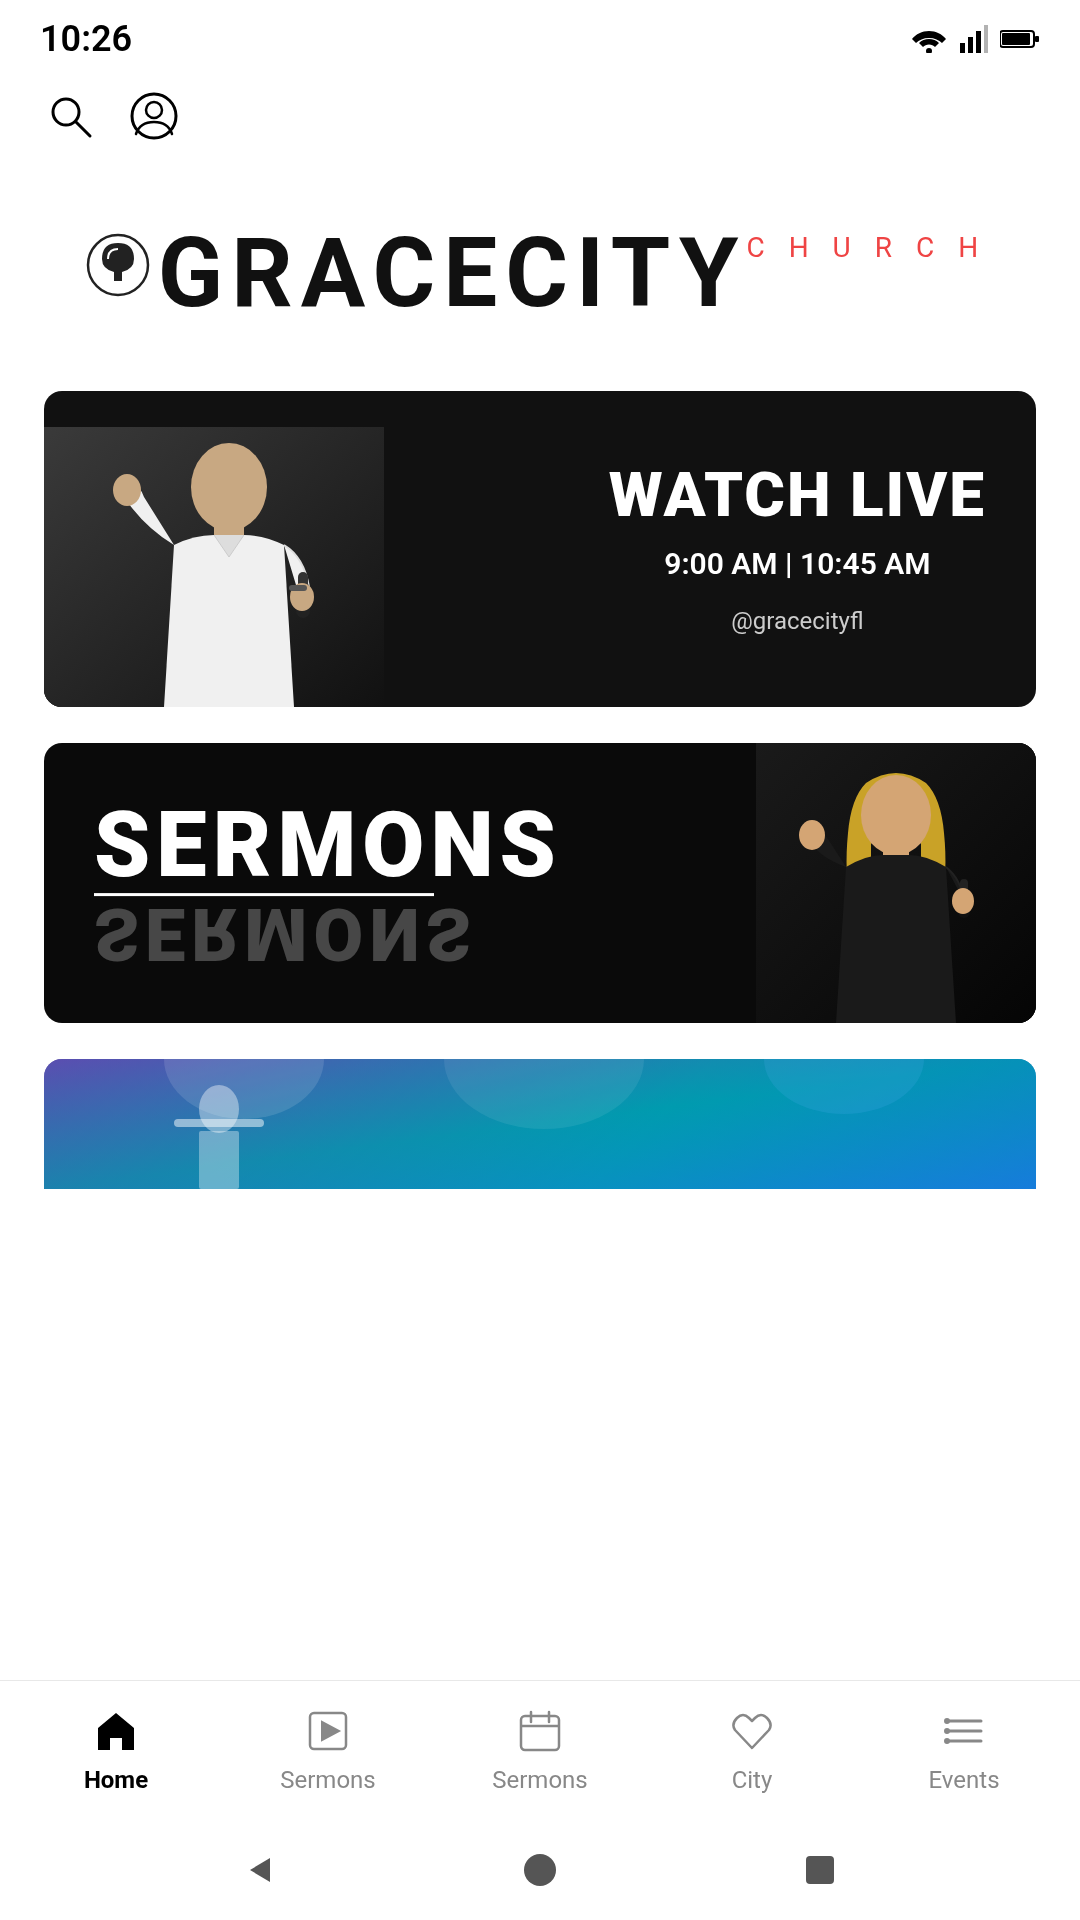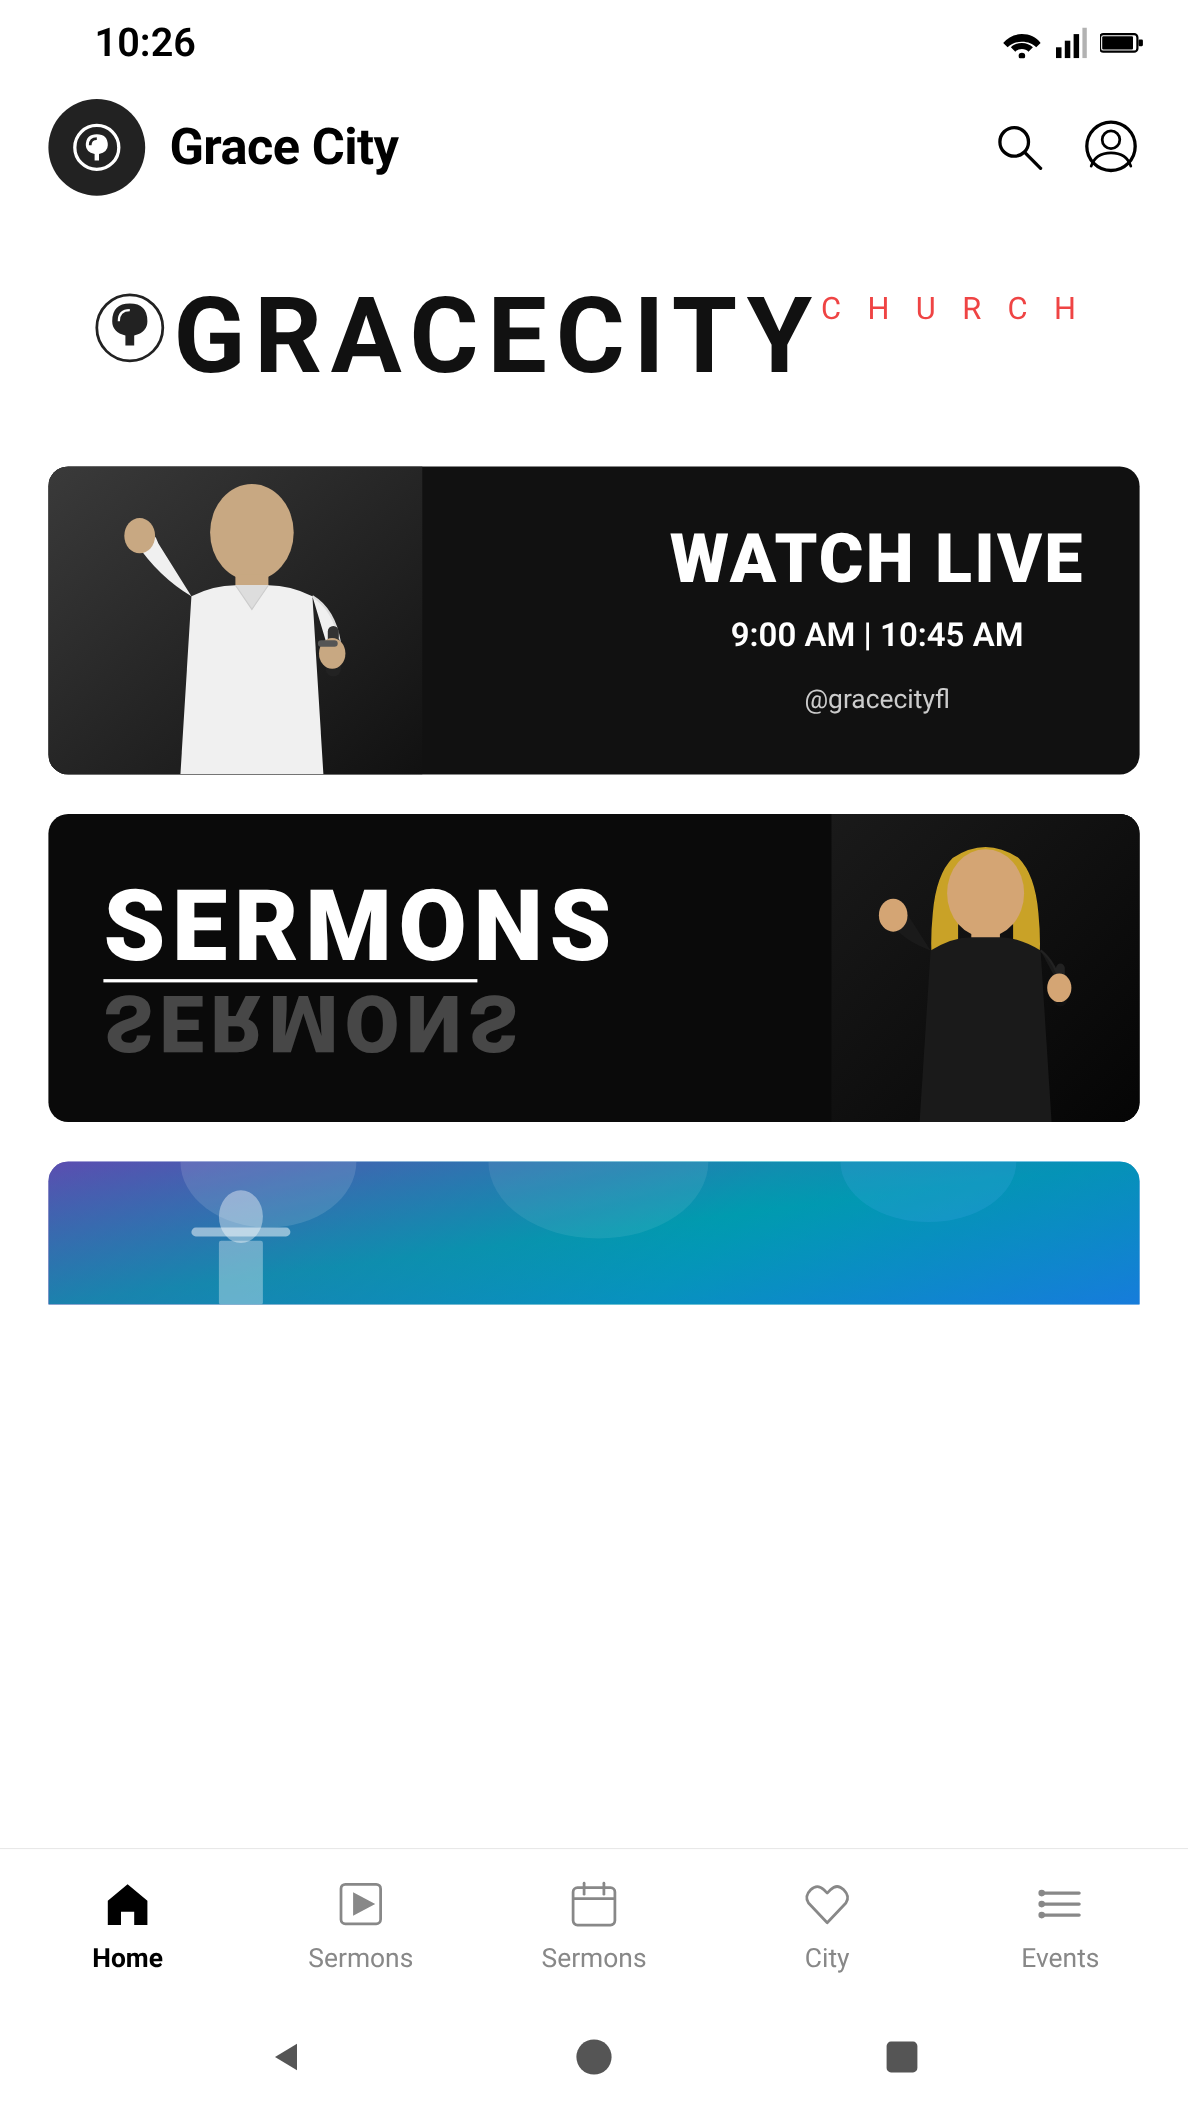--- a/index.html
+++ b/index.html
@@ -19,21 +19,20 @@
       display: flex;
       justify-content: space-between;
       align-items: center;
       padding: 18px 40px 10px 40px;
       background: #fff;
     }
     .status-time {
       font-size: 36px;
       font-weight: 600;
       color: #000;
-      margin-left: 46px;
     }
     .status-icons {
       display: flex;
       align-items: center;
       gap: 12px;
     }
     .status-icons svg {
       fill: #000;
     }
 
@@ -117,21 +116,21 @@
     .cards-section {
       padding: 0 44px;
       display: flex;
       flex-direction: column;
       gap: 36px;
     }
 
     
     .watch-live-card {
       width: 100%;
-      height: 280px;
+      height: 316px;
       background: #111;
       border-radius: 18px;
       overflow: hidden;
       position: relative;
       display: flex;
       align-items: center;
     }
     .watch-live-person {
       position: absolute;
       left: 0;
@@ -334,30 +333,20 @@
 
     <svg width="40" height="22" viewBox="0 0 40 22">
       <rect x="0" y="3" width="34" height="16" rx="3" ry="3" stroke="#000" stroke-width="2" fill="none"></rect>
       <rect x="2" y="5" width="28" height="12" rx="1" fill="#000"></rect>
       <rect x="35" y="8" width="4" height="6" rx="1" fill="#000"></rect>
     </svg>
   </div>
 </div>
 
 <div class="header">
-  <div class="header-left">
-    <div class="logo-circle">
-      <svg viewBox="0 0 52 52">
-        <circle cx="26" cy="26" r="20" fill="none" stroke="#fff" stroke-width="3"></circle>
-        <path d="M26 14 Q36 14 36 24 Q36 30 28 32 L28 38 L24 38 L24 32 Q16 30 16 24 Q16 14 26 14Z" fill="#fff"></path>
-        <path d="M20 24 Q20 18 26 18" fill="none" stroke="#222" stroke-width="2.5"></path>
-      </svg>
-    </div>
-    <span class="app-title">Grace City</span>
-  </div>
   <div class="header-right">
     <button style="background:none;border:none;cursor:pointer;padding:0;">
       <svg viewBox="0 0 52 52">
         <circle cx="22" cy="22" r="13" stroke="#000" stroke-width="3" fill="none"></circle>
         <line x1="32" y1="32" x2="46" y2="46" stroke="#000" stroke-width="3" stroke-linecap="round"></line>
       </svg>
     </button>
     <button style="background:none;border:none;cursor:pointer;padding:0;">
       <svg viewBox="0 0 52 52">
         <circle cx="26" cy="26" r="22" stroke="#000" stroke-width="3" fill="none"></circle>

